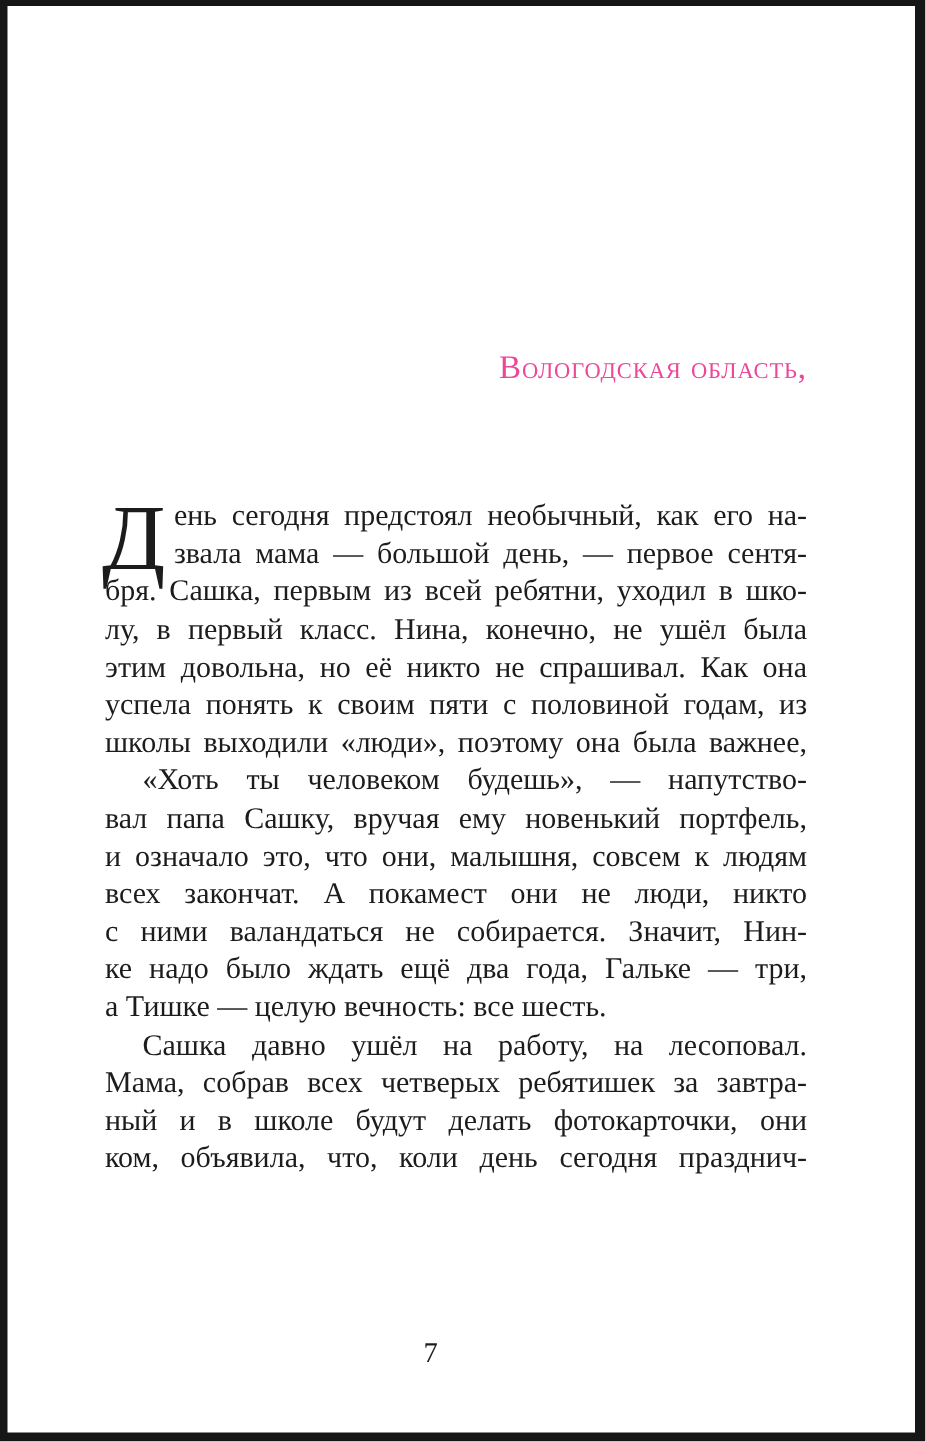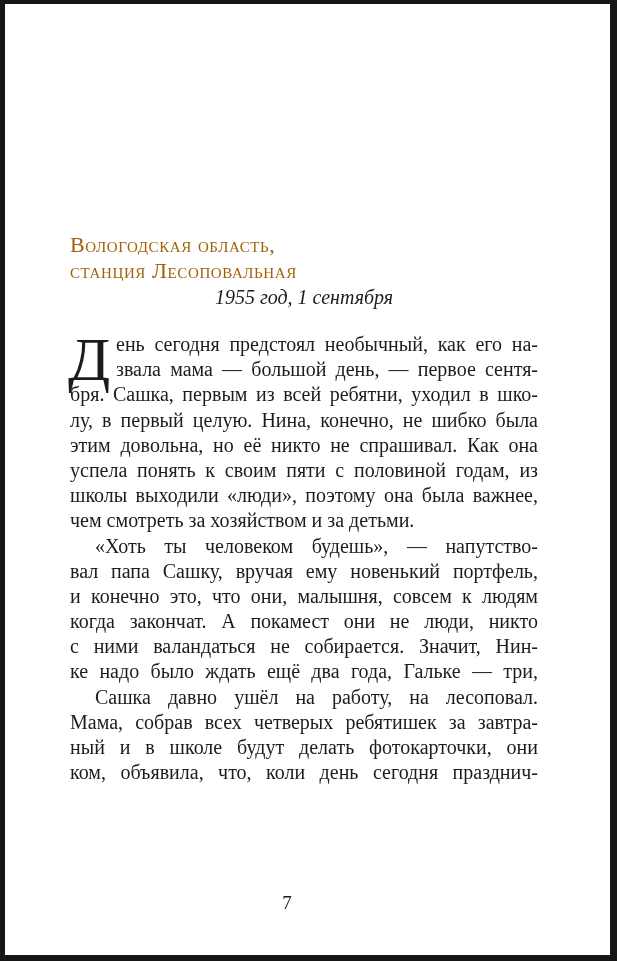--- a/index.html
+++ b/index.html
@@ -22,26 +22,26 @@
     width: 605px;
     height: 951px;
     background: #ffffff;
     color: #1c1c1c;
   }
   .heading {
     position: absolute;
     left: 65px;
     top: 228px;
     width: 468px;
-    text-align: left;
+    text-align: right;
     font-variant: small-caps;
     font-size: 22px;
     line-height: 26px;
     letter-spacing: 0.6px;
-    color: #a16207;
+    color: #ec4899;
   }
   .subheading {
     position: absolute;
     left: 65px;
     top: 281px;
     width: 468px;
     text-align: center;
     font-style: italic;
     font-size: 20px;
     line-height: 24px;
@@ -93,44 +93,42 @@
   }
 </style>
 </head>
 <body>
 
 <div class="frame">
   <div class="page">
 
     <div class="heading">
       <div>Вологодская область,</div>
-      <div>станция Лесоповальная</div>
     </div>
 
-    <div class="subheading">1955 год, 1 сентября</div>
 
     <div class="body-text" id="body-text">
         <div class="para">
           <span class="dropcap">Д</span>
           <div class="line just cap-offset">ень сегодня предстоял необычный, как его на-</div>
           <div class="line just cap-offset">звала мама — большой день, — первое сентя-</div>
           <div class="line just">бря. Сашка, первым из всей ребятни, уходил в шко-</div>
-          <div class="line just">лу, в первый целую. Нина, конечно, не шибко была</div>
+          <div class="line just">лу, в первый класс. Нина, конечно, не ушёл была</div>
           <div class="line just">этим довольна, но её никто не спрашивал. Как она</div>
           <div class="line just">успела понять к своим пяти с половиной годам, из</div>
           <div class="line just">школы выходили «люди», поэтому она была важнее,</div>
-          <div class="line">чем смотреть за хозяйством и за детьми.</div>
         </div>
         <div class="para">
           <div class="line just indent">«Хоть ты человеком будешь», — напутство-</div>
           <div class="line just">вал папа Сашку, вручая ему новенький портфель,</div>
-          <div class="line just">и конечно это, что они, малышня, совсем к людям</div>
-          <div class="line just">когда закончат. А покамест они не люди, никто</div>
+          <div class="line just">и означало это, что они, малышня, совсем к людям</div>
+          <div class="line just">всех закончат. А покамест они не люди, никто</div>
           <div class="line just">с ними валандаться не собирается. Значит, Нин-</div>
           <div class="line just">ке надо было ждать ещё два года, Гальке — три,</div>
+          <div class="line">а Тишке — целую вечность: все шесть.</div>
         </div>
         <div class="para">
           <div class="line just indent">Сашка давно ушёл на работу, на лесоповал.</div>
           <div class="line just">Мама, собрав всех четверых ребятишек за завтра-</div>
           <div class="line just">ный и в школе будут делать фотокарточки, они</div>
           <div class="line just">ком, объявила, что, коли день сегодня празднич-</div>
         </div>
       </div>
 
     <div class="folio">7</div>

